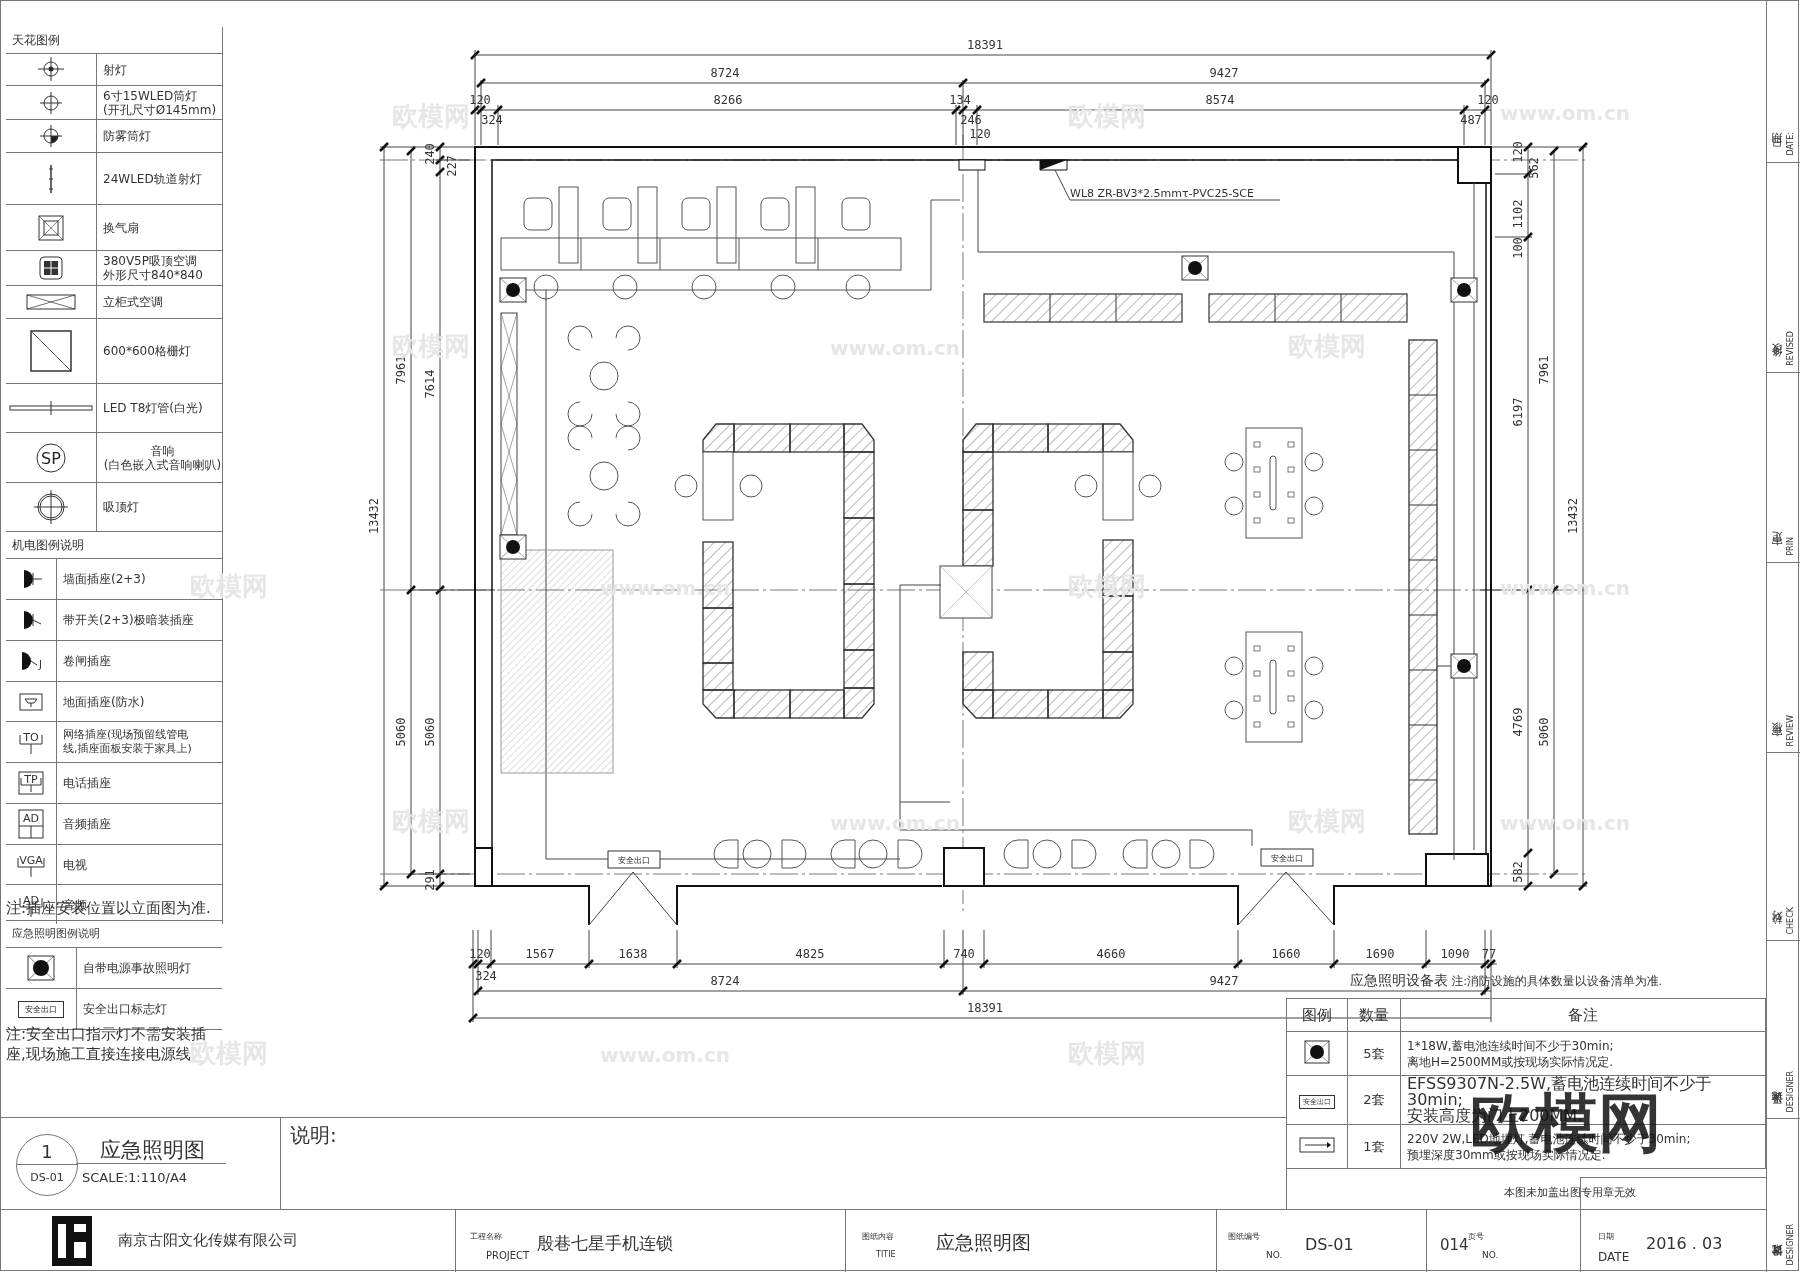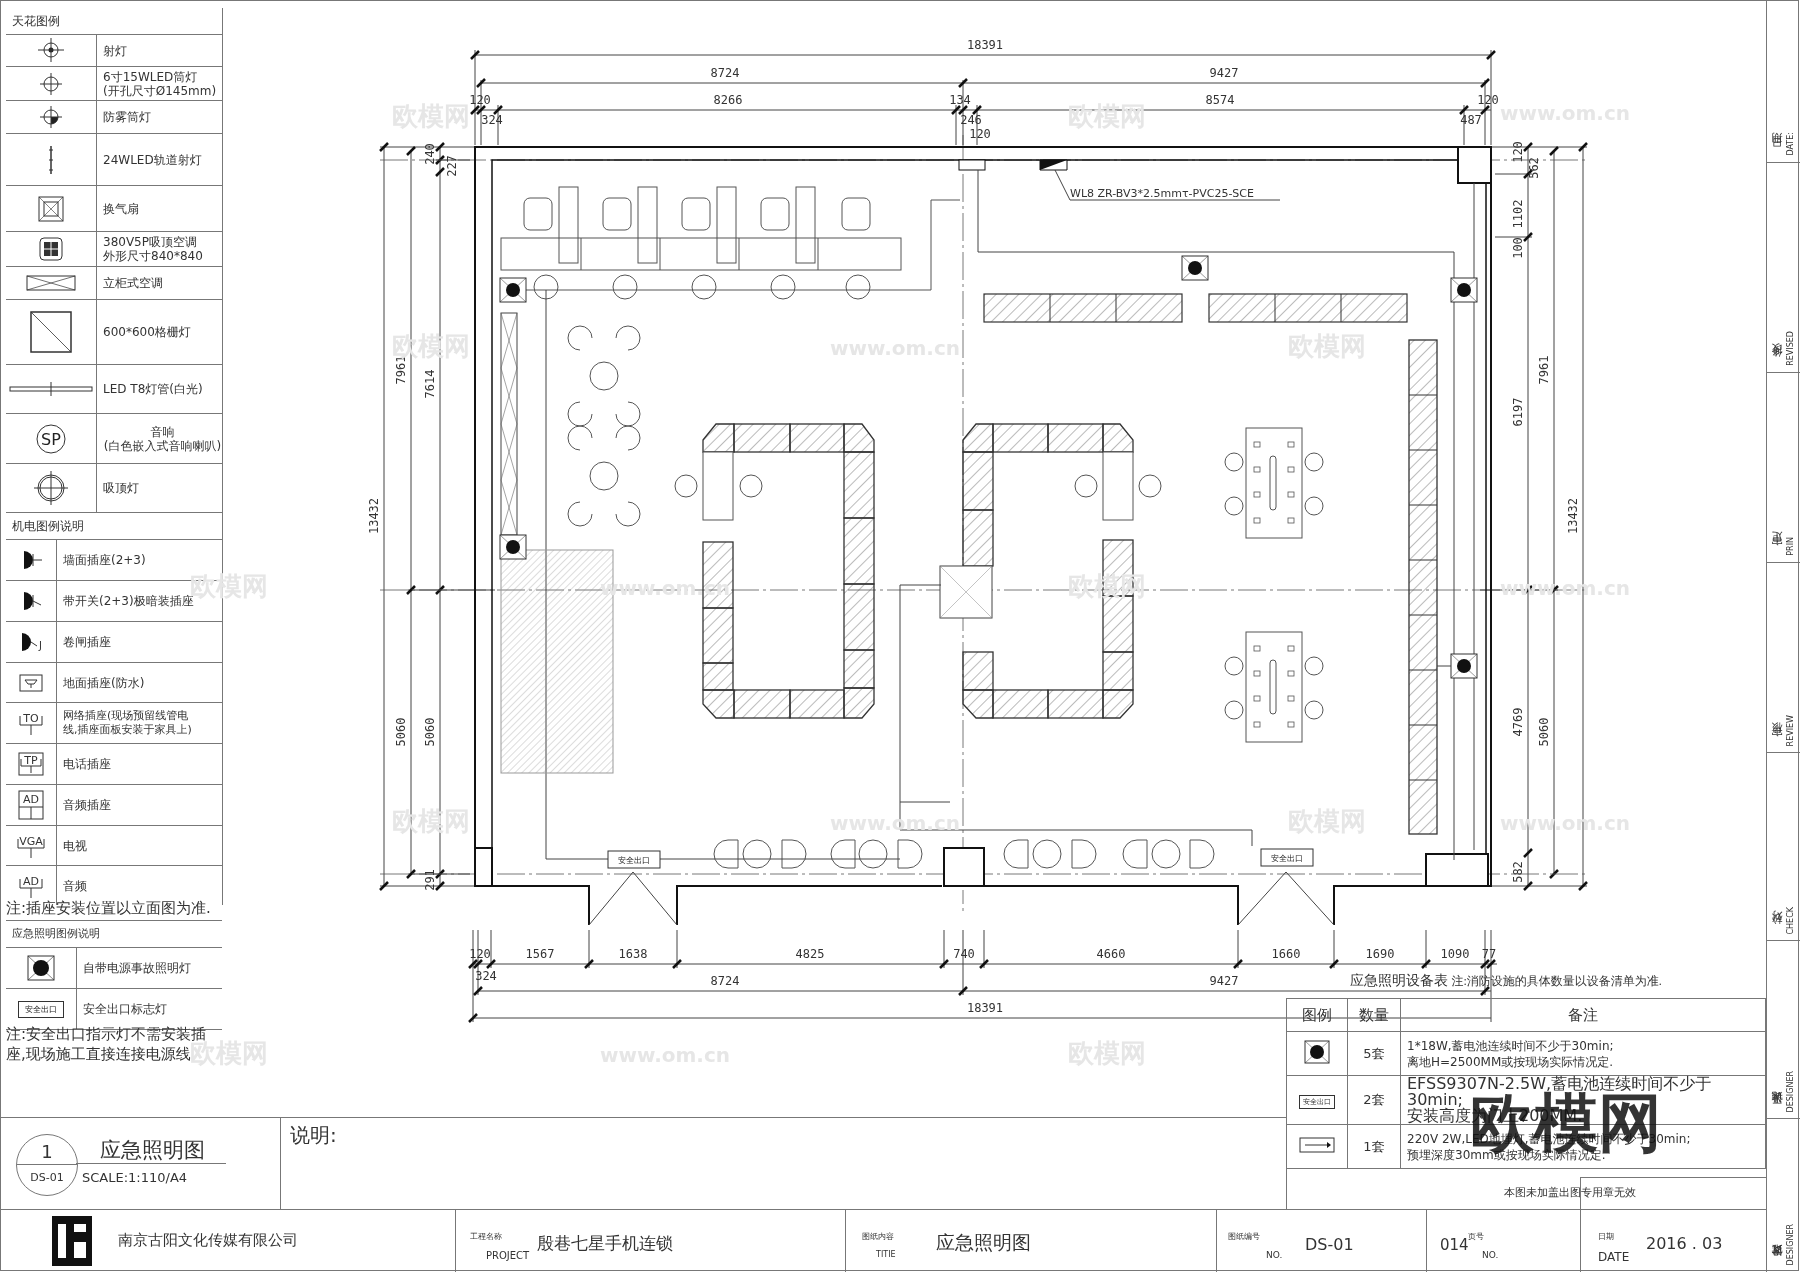--- a/index.html
+++ b/index.html
@@ -23,21 +23,21 @@
   
   .tb-line{background:#777;position:absolute;}
   .eq-table{border-collapse:collapse;font-size:13px;color:#333;}
   .eq-table td{border:1px solid #777;padding:0 6px;}
 </style>
 </head>
 <body>
 
 <div class="abs" style="left:0;top:0;width:1799px;height:1271px;border:1px solid #777;box-sizing:border-box;"></div>
 
-<div class="abs legend" style="border-right:1px solid #777;">
+<div class="abs legend" style="border-right:1px solid #777;margin-top:19px;">
   <div class="lg-h">天花图例</div>
   <div class="lg-row" style="height:31px">
     <div class="lg-ico">
         <svg width="30" height="26">
           <circle cx="15" cy="12" r="7" fill="none" stroke="#333"></circle>
           <circle cx="15" cy="12" r="2.5" fill="#222"></circle>
           <line x1="2" y1="12" x2="28" y2="12" stroke="#333"></line>
           <line x1="15" y1="0" x2="15" y2="24" stroke="#333"></line>
         </svg>
       </div>

